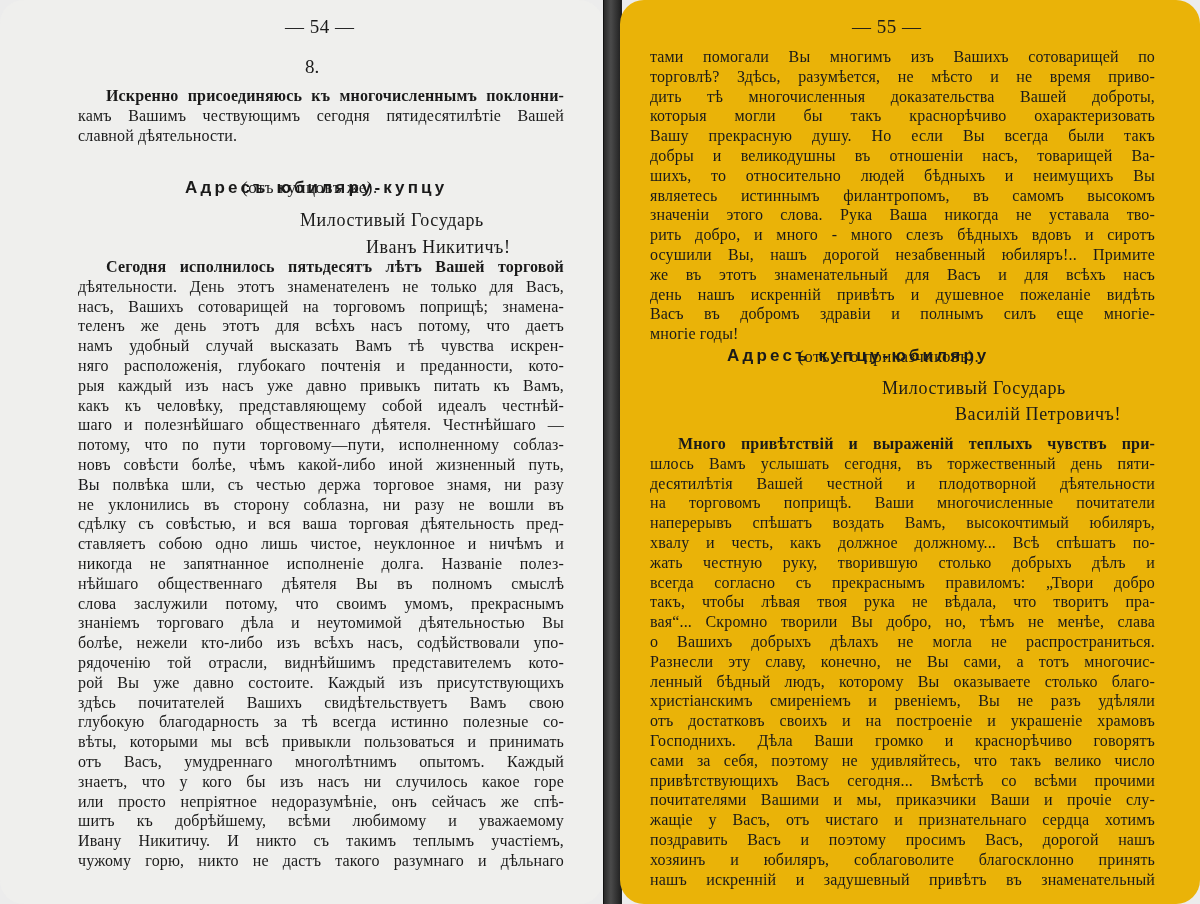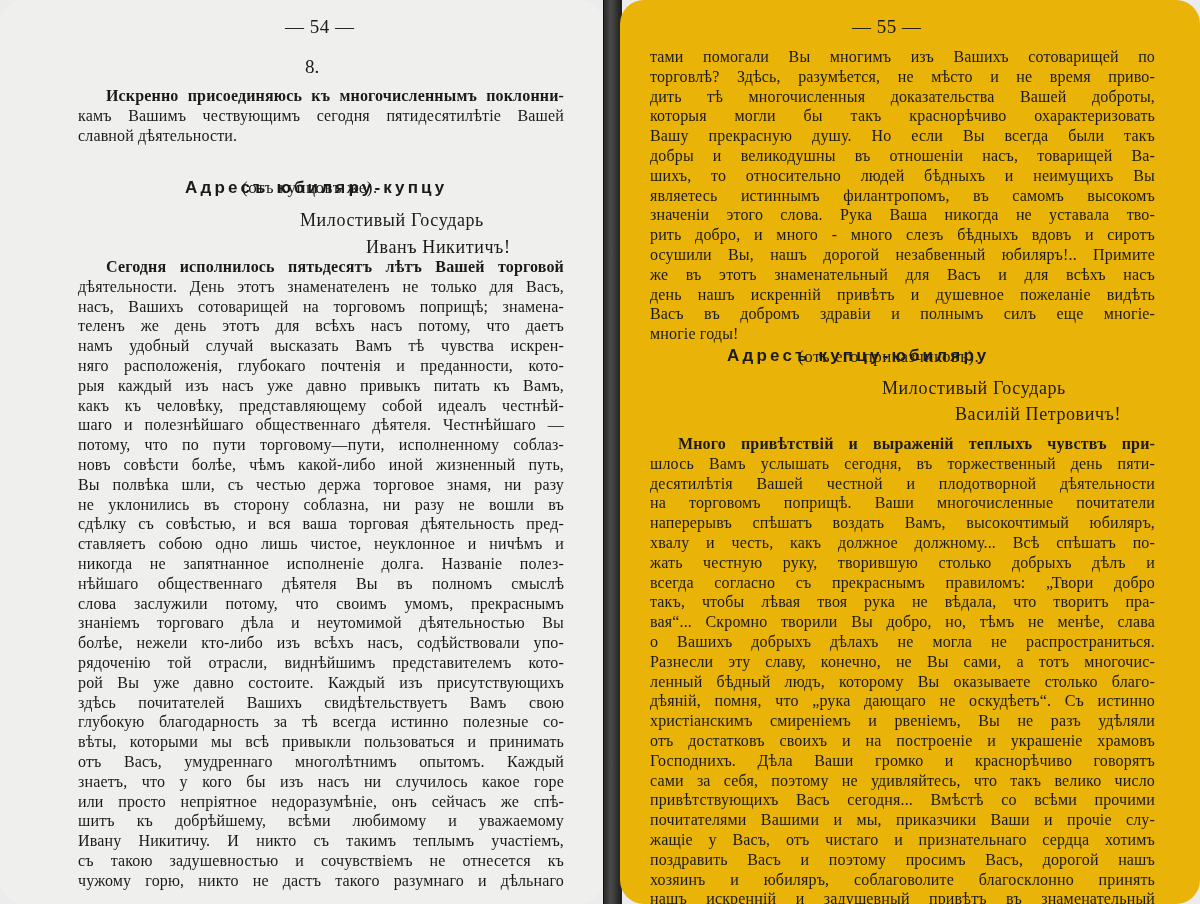--- a/index.html
+++ b/index.html
@@ -107,21 +107,20 @@
       <span class="ln">рядоченію той отрасли, виднѣйшимъ представителемъ кото-</span>
       <span class="ln">рой Вы уже давно состоите. Каждый изъ присутствующихъ</span>
       <span class="ln">здѣсь почитателей Вашихъ свидѣтельствуетъ Вамъ свою</span>
       <span class="ln">глубокую благодарность за тѣ всегда истинно полезные со-</span>
       <span class="ln">вѣты, которыми мы всѣ привыкли пользоваться и принимать</span>
       <span class="ln">отъ Васъ, умудреннаго многолѣтнимъ опытомъ. Каждый</span>
       <span class="ln">знаетъ, что у кого бы изъ насъ ни случилось какое горе</span>
       <span class="ln">или просто непріятное недоразумѣніе, онъ сейчасъ же спѣ-</span>
       <span class="ln">шитъ къ добрѣйшему, всѣми любимому и уважаемому</span>
       <span class="ln">Ивану Никитичу. И никто съ такимъ теплымъ участіемъ,</span>
-      <span class="ln">съ такою задушевностью и сочувствіемъ не отнесется къ</span>
       <span class="ln">чужому горю, никто не дастъ такого разумнаго и дѣльнаго</span>
     </div>
 </div>
 
 <div class="gutter"></div>
 
 <div class="page right">
   <div class="pnum">— 55 —</div>
   <div class="body-text cont" id="right-cont">
       <span class="ln">тами помогали Вы многимъ изъ Вашихъ сотоварищей по</span>
@@ -151,21 +150,20 @@
       <span class="ln">на торговомъ поприщѣ. Ваши многочисленные почитатели</span>
       <span class="ln">наперерывъ спѣшатъ воздать Вамъ, высокочтимый юбиляръ,</span>
       <span class="ln">хвалу и честь, какъ должное должному... Всѣ спѣшатъ по-</span>
       <span class="ln">жать честную руку, творившую столько добрыхъ дѣлъ и</span>
       <span class="ln">всегда согласно съ прекраснымъ правиломъ: „Твори добро</span>
       <span class="ln">такъ, чтобы лѣвая твоя рука не вѣдала, что творитъ пра-</span>
       <span class="ln">вая“... Скромно творили Вы добро, но, тѣмъ не менѣе, слава</span>
       <span class="ln">о Вашихъ добрыхъ дѣлахъ не могла не распространиться.</span>
       <span class="ln">Разнесли эту славу, конечно, не Вы сами, а тотъ многочис-</span>
       <span class="ln">ленный бѣдный людъ, которому Вы оказываете столько благо-</span>
-      <span class="ln">дѣяній, помня, что „рука дающаго не оскудѣетъ“. Съ истинно</span>
       <span class="ln">христіанскимъ смиреніемъ и рвеніемъ, Вы не разъ удѣляли</span>
       <span class="ln">отъ достатковъ своихъ и на построеніе и украшеніе храмовъ</span>
       <span class="ln">Господнихъ. Дѣла Ваши громко и краснорѣчиво говорятъ</span>
       <span class="ln">сами за себя, поэтому не удивляйтесь, что такъ велико число</span>
       <span class="ln">привѣтствующихъ Васъ сегодня... Вмѣстѣ со всѣми прочими</span>
       <span class="ln">почитателями Вашими и мы, приказчики Ваши и прочіе слу-</span>
       <span class="ln">жащіе у Васъ, отъ чистаго и признательнаго сердца хотимъ</span>
       <span class="ln">поздравить Васъ и поэтому просимъ Васъ, дорогой нашъ</span>
       <span class="ln">хозяинъ и юбиляръ, соблаговолите благосклонно принять</span>
       <span class="ln">нашъ искренній и задушевный привѣтъ въ знаменательный</span>

